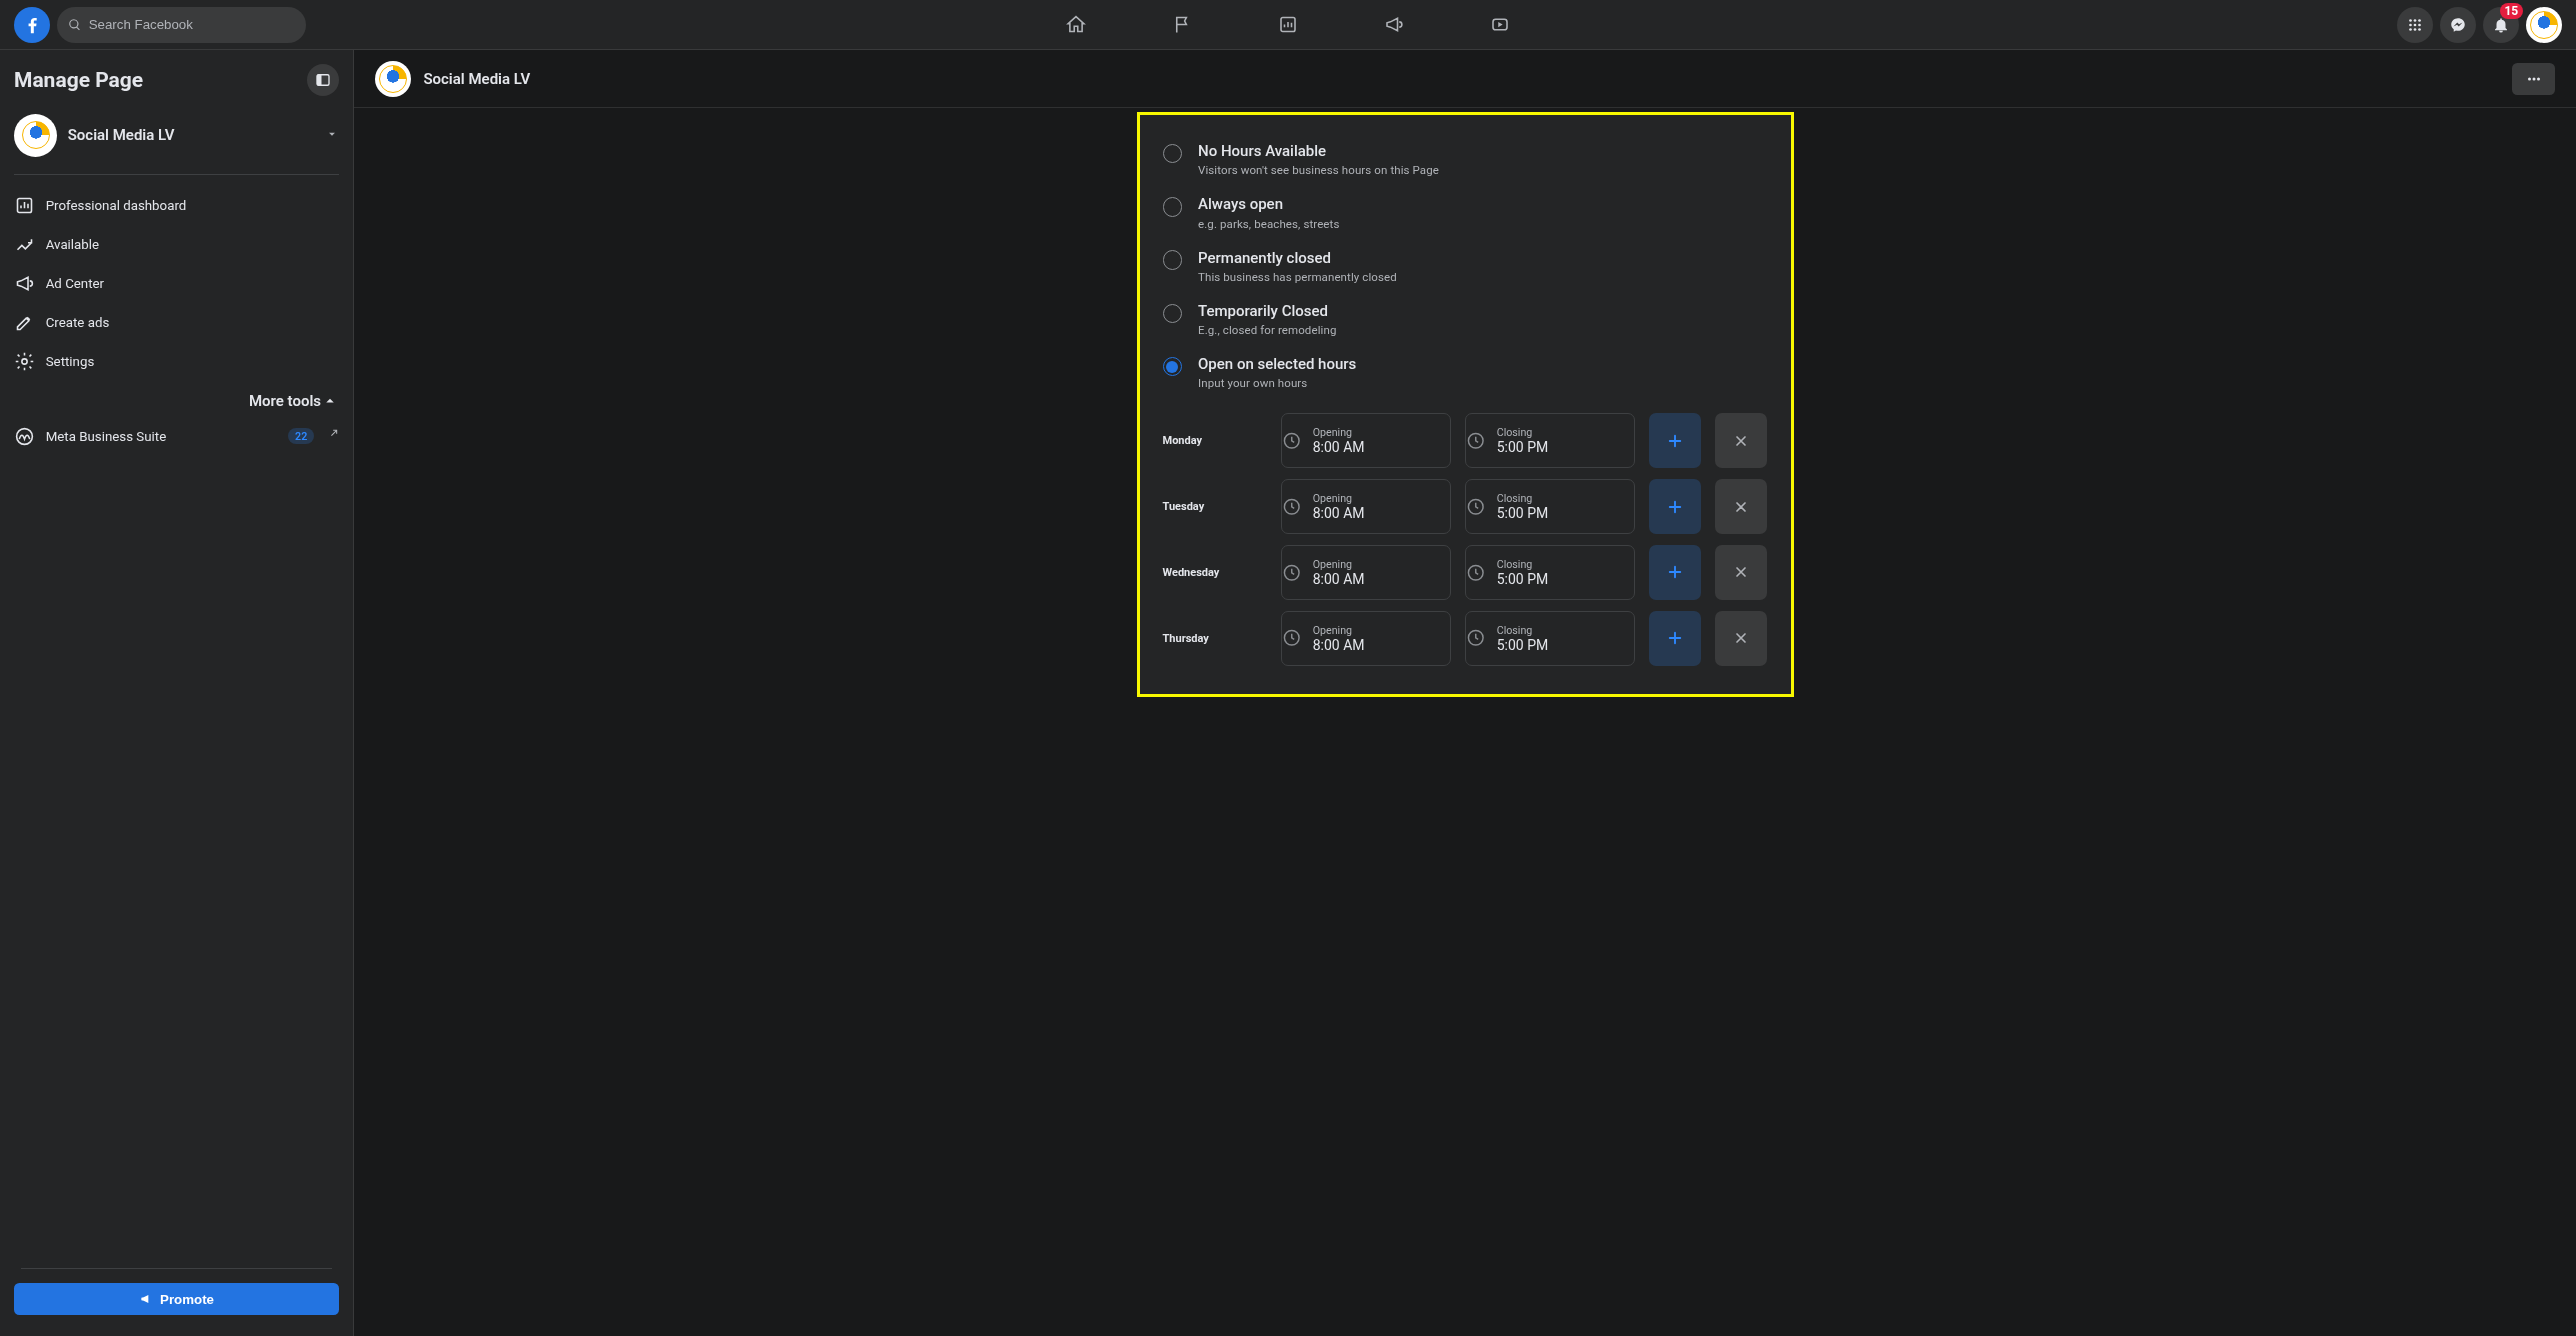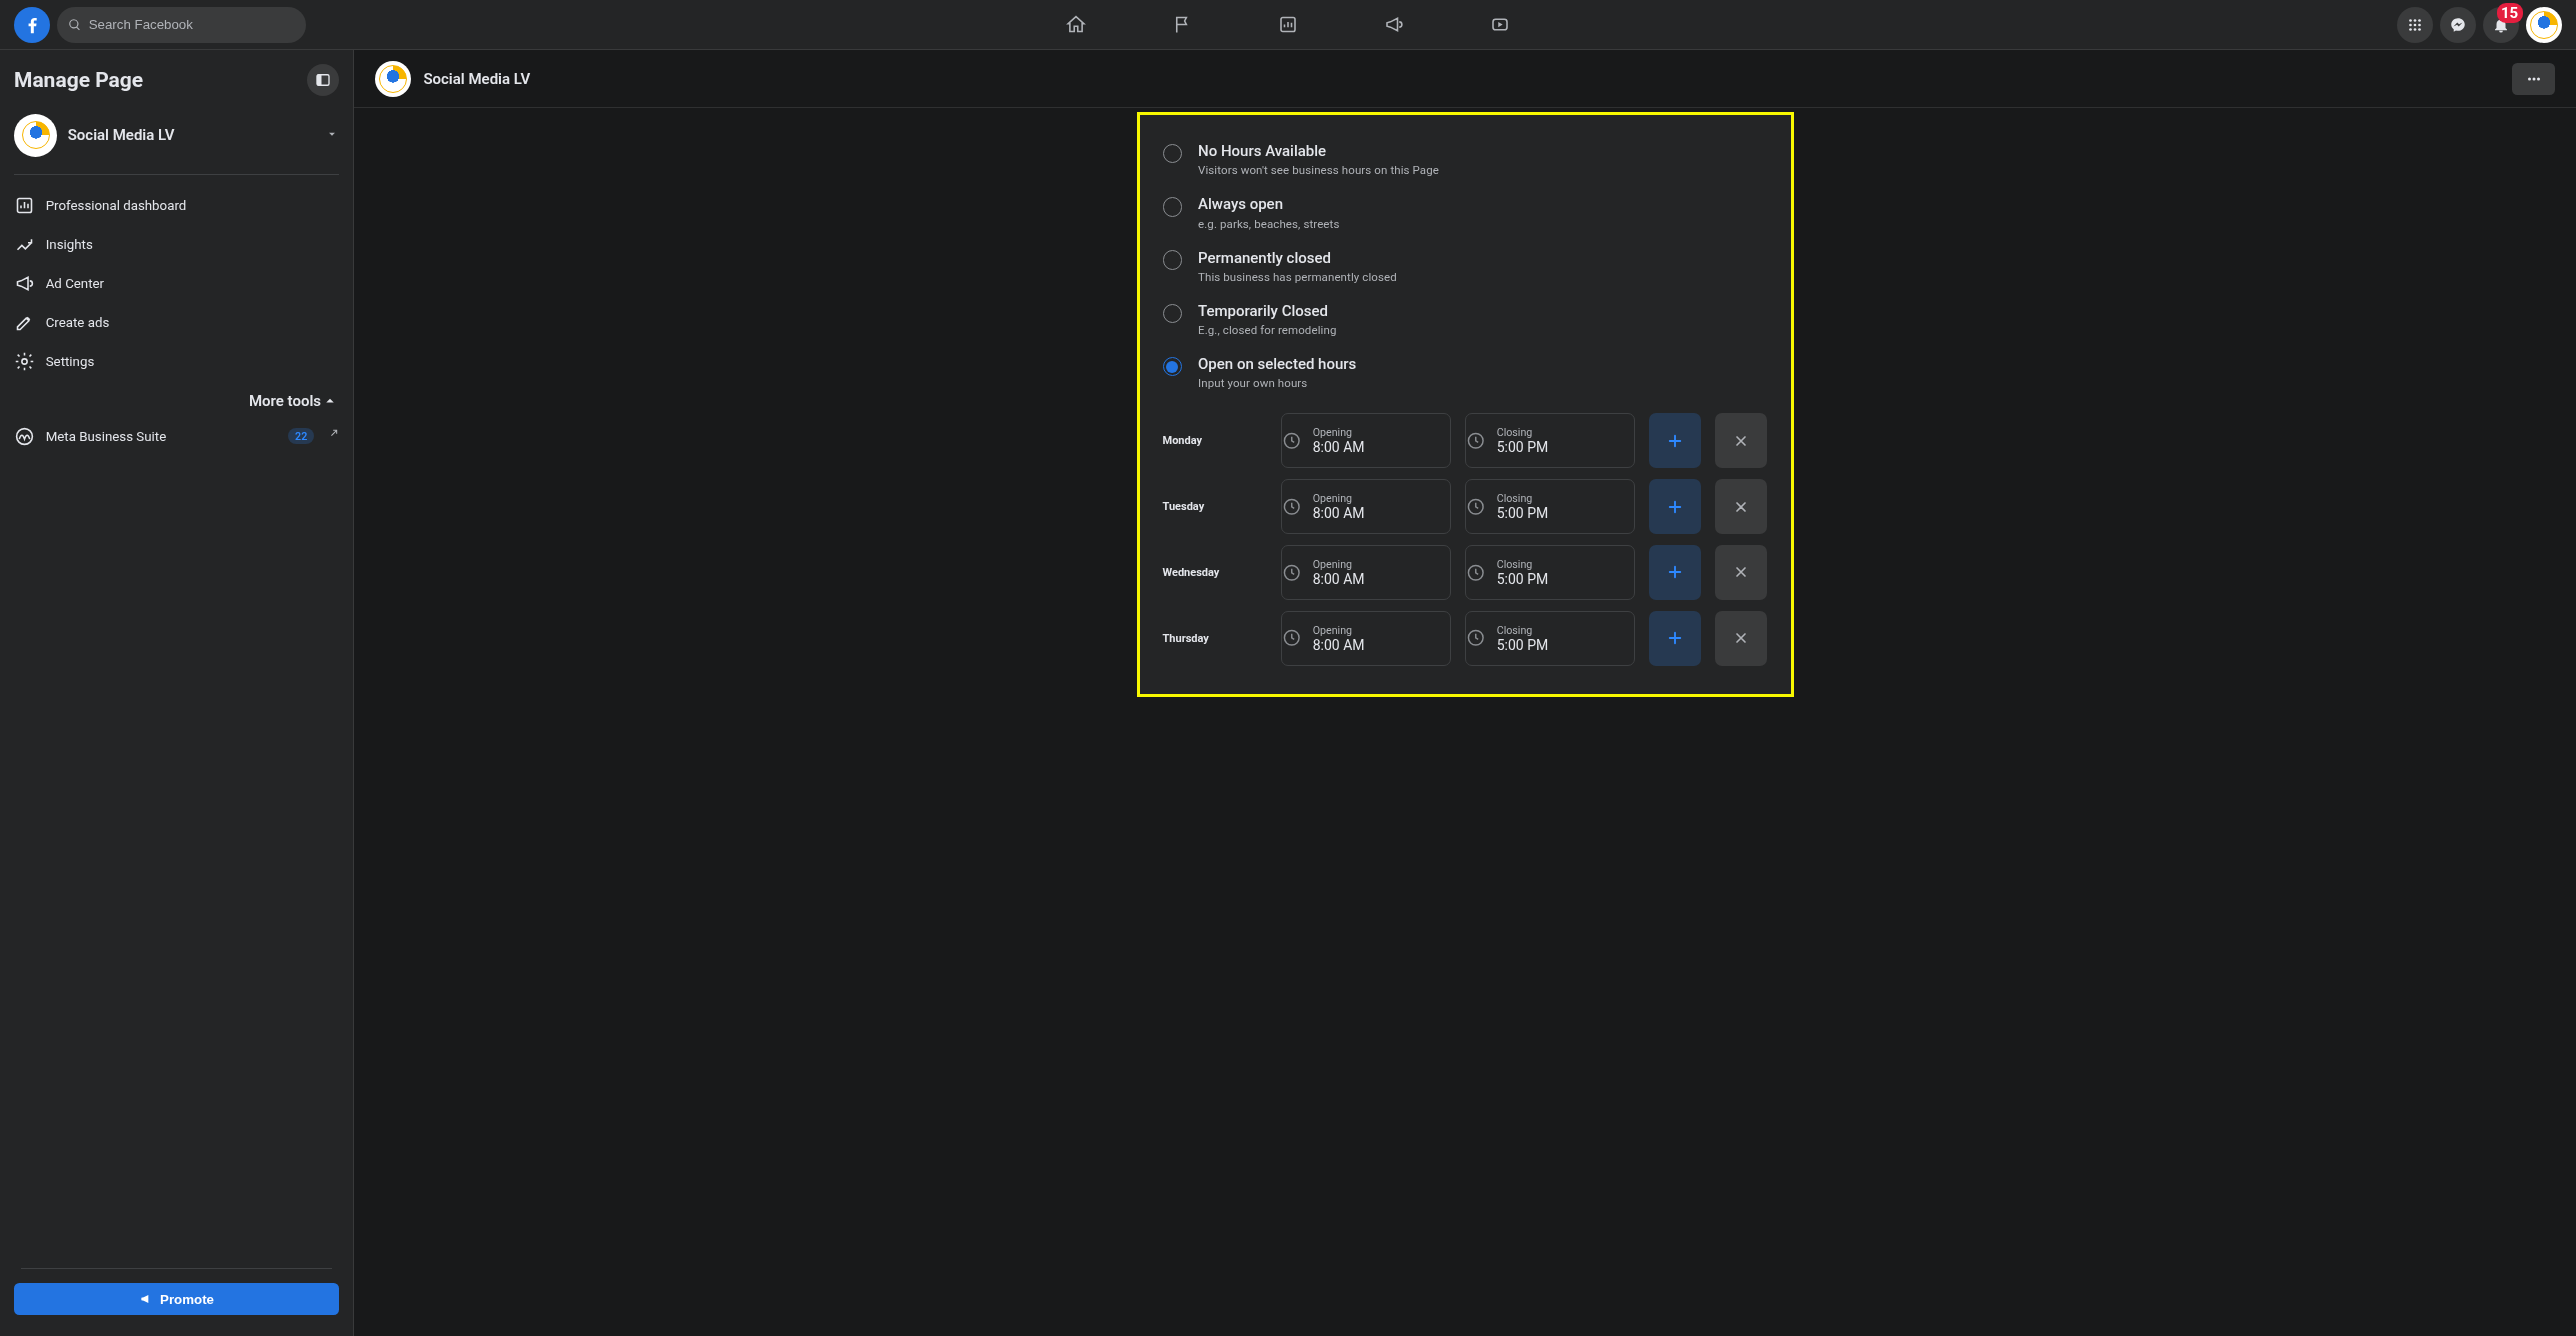--- a/index.html
+++ b/index.html
@@ -14,21 +14,21 @@
   .search-box { display:flex; align-items:center; background:#3a3b3c; border-radius:44px; padding:0 10.7px; height:36px; width:249px; }
   .search-box svg { width:14px; height:14px; fill:#b0b3b8; margin-right:7px; }
   .search-box input { background:transparent; border:none; outline:none; color:#e4e6eb; font-size:13.3px; flex:1; }
   .search-box input::placeholder { color:#b0b3b8; }
   .header-center { position:absolute; left:50%; transform:translateX(-50%); display:flex; gap:7px; }
   .nav-btn { width:99px; height:43px; display:flex; align-items:center; justify-content:center; border-radius:7px; }
   .nav-btn svg { width:21px; height:21px; fill:#b0b3b8; }
   .header-right { margin-left:auto; display:flex; gap:7px; align-items:center; }
   .icon-btn { width:36px; height:36px; border-radius:50%; background:#3a3b3c; display:flex; align-items:center; justify-content:center; position:relative; }
   .icon-btn svg { width:18px; height:18px; fill:#e4e6eb; }
-  .badge { position:absolute; top:-3.6px; right:-3.6px; background:#e41e3f; color:#fff; font-size:15px; font-weight:700; border-radius:9px; padding:0.9px 4.4px; min-width:16px; text-align:center; }
+  .badge { position:absolute; top:-3.6px; right:-3.6px; background:#e41e3f; color:#fff; font-size:12px; font-weight:700; border-radius:9px; padding:0.9px 4.4px; min-width:16px; text-align:center; }
   .avatar-img { width:36px; height:36px; border-radius:50%; background:#fff; display:flex; align-items:center; justify-content:center; overflow:hidden; }
   .avatar-inner { width:28px; height:28px; border-radius:50%; background:radial-gradient(circle at 50% 40%, #2374e1 30%, transparent 31%), conic-gradient(#f7b500 0deg, #f7b500 90deg, #fff 90deg); border:1.8px solid #f7b500; }
 
   
   .layout { flex:1; display:flex; overflow:hidden; }
   .sidebar { width:354px; background:#242526; border-right:0.9px solid #393a3b; padding:14px 7px; display:flex; flex-direction:column; position:relative; }
   .sidebar-header { display:flex; justify-content:space-between; align-items:center; padding:0 7px 10.7px 7px; }
   .sidebar-title { font-size:21px; font-weight:700; color:#e4e6eb; }
   .page-selector { display:flex; align-items:center; gap:10.7px; padding:7px; border-radius:7px; }
   .page-avatar { width:43px; height:43px; border-radius:50%; background:#fff; display:flex; align-items:center; justify-content:center; }
@@ -180,21 +180,21 @@
       <svg viewBox="0 0 24 24">
           <rect x="4" y="4" width="16" height="16" rx="2" fill="none" stroke="#e4e6eb" stroke-width="1.8"></rect>
           <path d="M8 15v-3M12 15V8M16 15v-5" stroke="#e4e6eb" stroke-width="1.8"></path>
         </svg>
       <span>Professional dashboard</span>
     </div>
     <div class="nav-item">
       <svg viewBox="0 0 24 24">
           <path d="M4 18l5-5 4 4 7-7M16 10h4V6" fill="none" stroke="#e4e6eb" stroke-width="1.8"></path>
         </svg>
-      <span>Insights</span>
+      <span>Available</span>
     </div>
     <div class="nav-item">
       <svg viewBox="0 0 24 24">
           <path d="M4 10v4l4 1 8 4V5l-8 4-4 1zm14-1a3 3 0 010 6" fill="none" stroke="#e4e6eb" stroke-width="1.8"></path>
         </svg>
       <span>Ad Center</span>
     </div>
     <div class="nav-item">
       <svg viewBox="0 0 24 24">
           <path d="M4 17l10-10 3 3L7 20H4v-3zM15 6l3 3" fill="none" stroke="#e4e6eb" stroke-width="1.8"></path>

